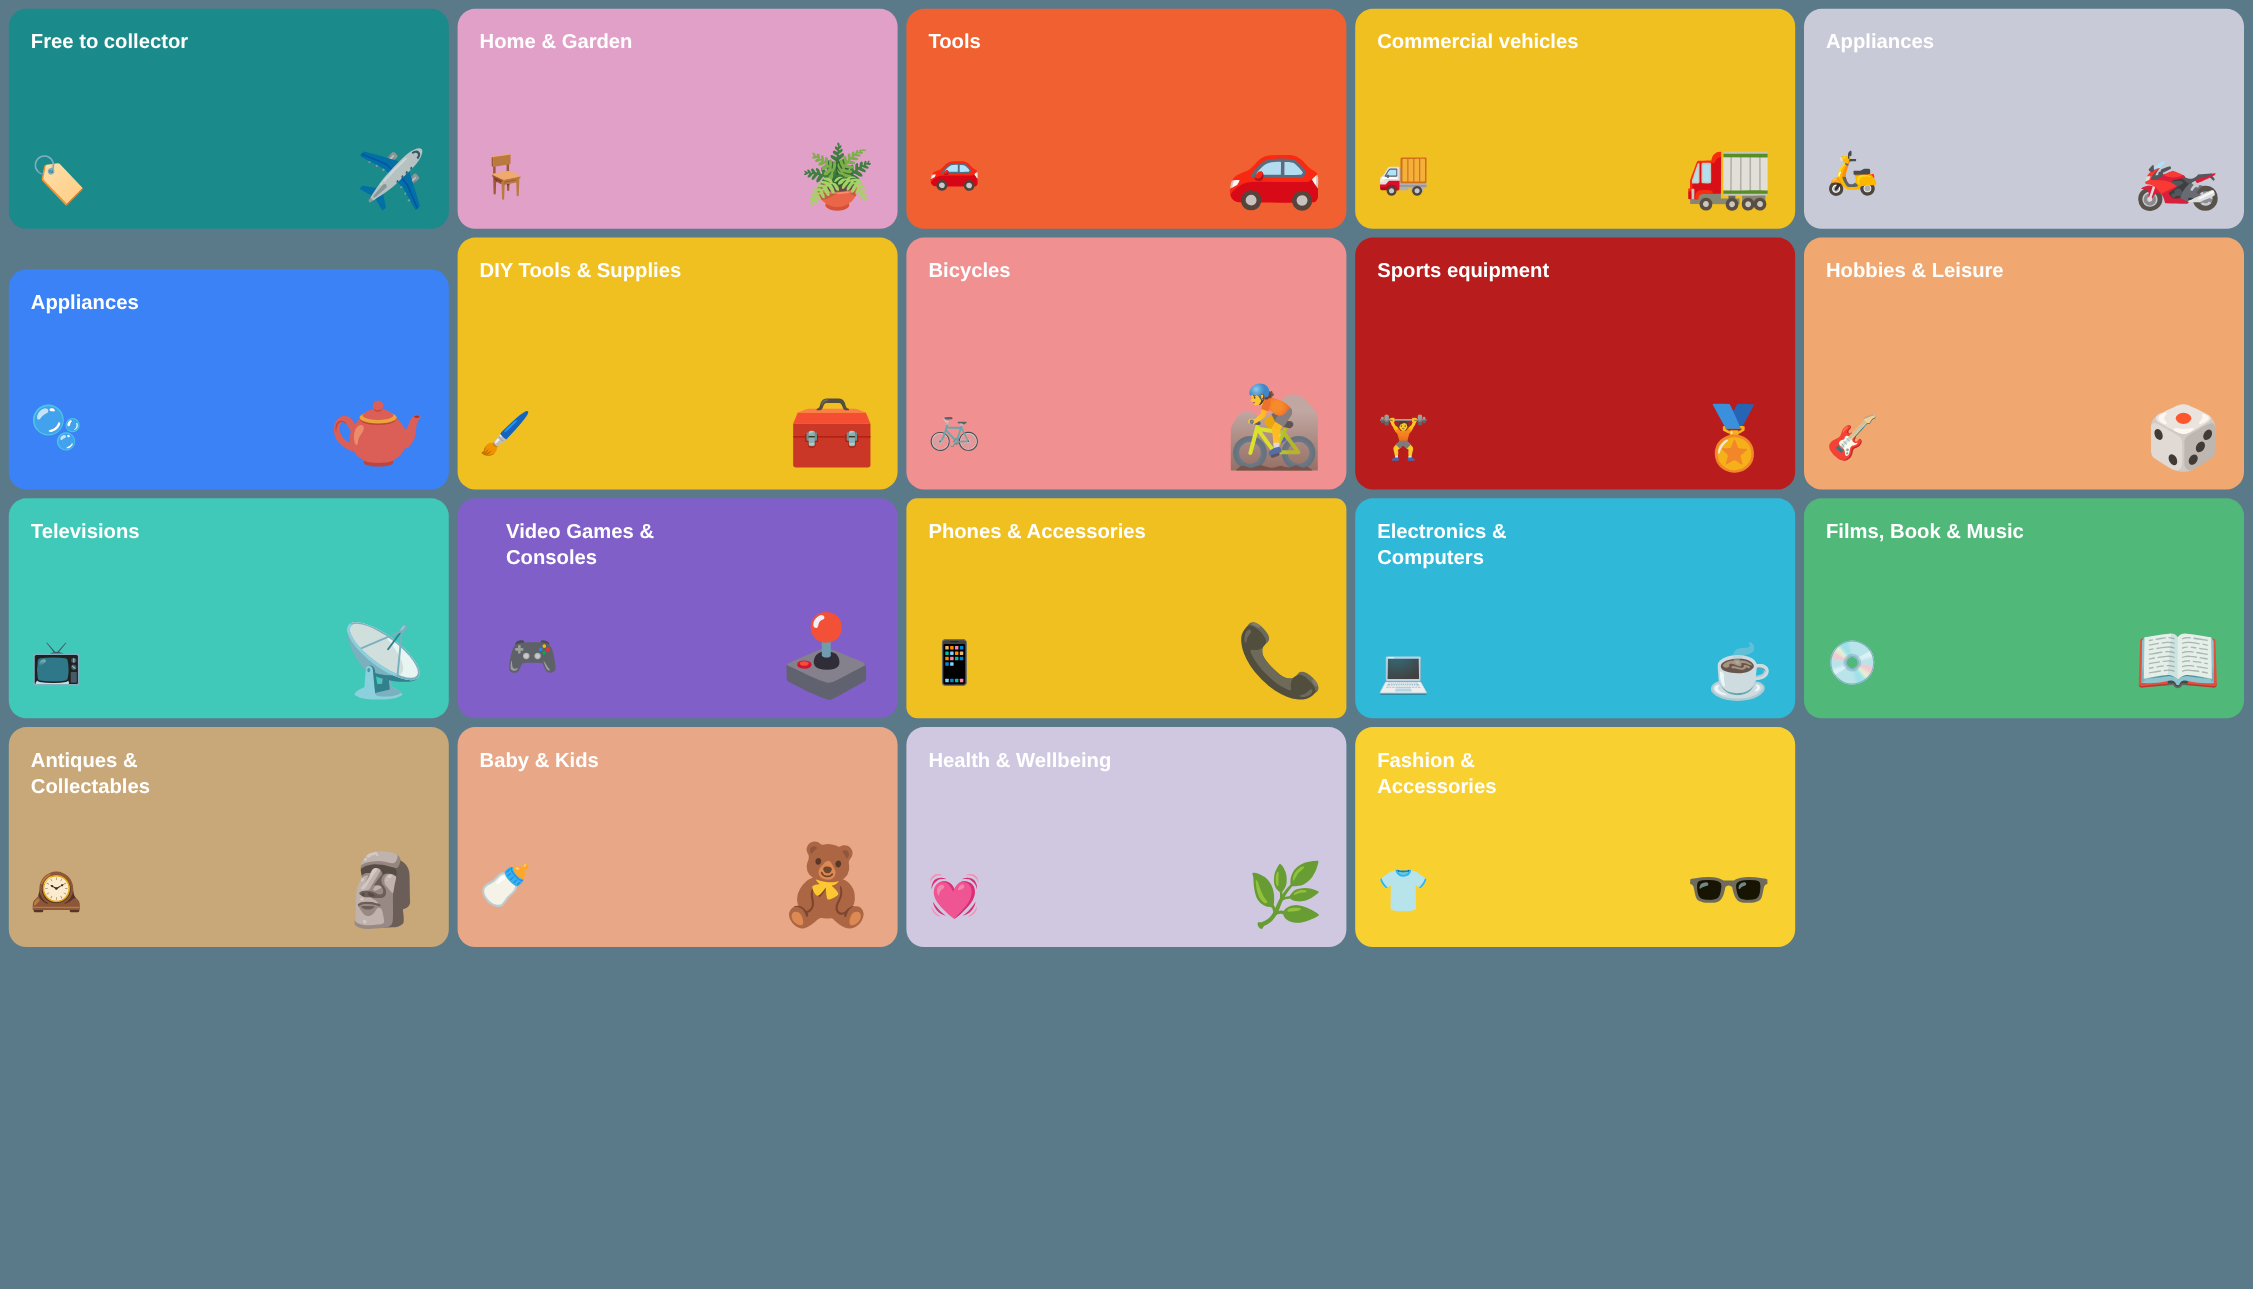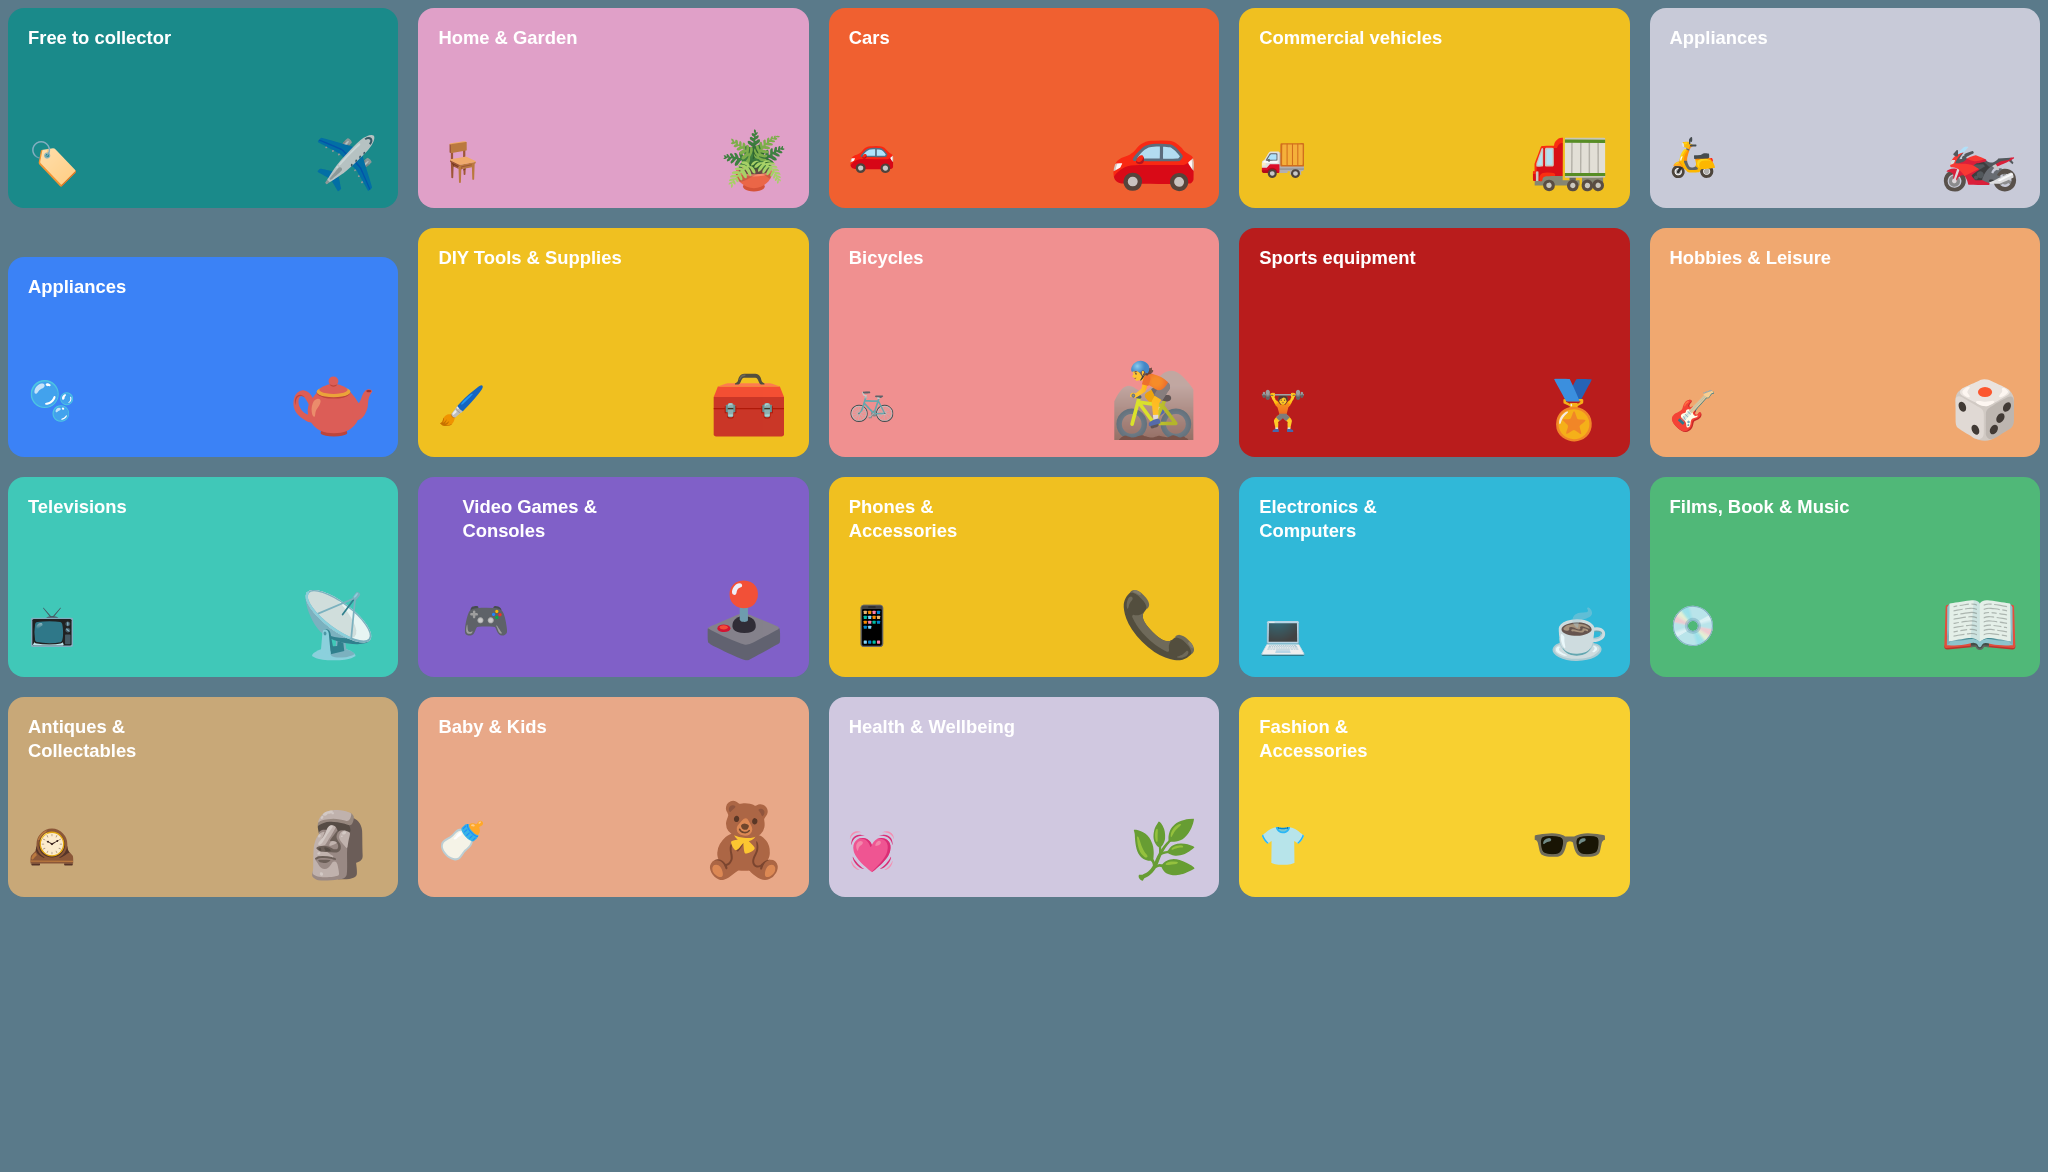--- a/index.html
+++ b/index.html
@@ -4,21 +4,21 @@
   <style>
     * { margin: 0; padding: 0; box-sizing: border-box; }
     body {
       background: #5a7a8a;
       font-family: 'Arial', sans-serif;
       padding: 8px;
     }
     .grid {
       display: grid;
       grid-template-columns: repeat(5, 1fr);
-      gap: 20px;
+      gap: 8px;
     }
     .card {
       border-radius: 16px;
       padding: 18px 20px 14px 20px;
       position: relative;
       overflow: hidden;
       min-height: 200px;
       cursor: pointer;
       display: flex;
       flex-direction: column;
@@ -49,21 +49,21 @@
 
   <div class="card" style="background:#e0a0c8; min-height:200px;">
     <div class="card-title">Home &amp; Garden</div>
     <div style="display:flex;gap:14px;align-items:center;z-index:2;position:relative;margin-top:auto;">
       <span style="font-size:2.4rem;">🪑</span>
       <span style="font-size:3.5rem;margin-left:auto;opacity:0.9;">🪴</span>
     </div>
   </div>
 
   <div class="card" style="background:#f06030; min-height:200px;">
-    <div class="card-title">Cars</div>
+    <div class="card-title">Tools</div>
     <div style="display:flex;gap:14px;align-items:center;z-index:2;position:relative;margin-top:auto;">
       <span style="font-size:2.4rem;">🚗</span>
       <span style="font-size:4.5rem;margin-left:auto;opacity:0.95;">🚗</span>
     </div>
   </div>
 
   <div class="card" style="background:#f0c020; min-height:200px;">
     <div class="card-title">Commercial vehicles</div>
     <div style="display:flex;gap:14px;align-items:center;z-index:2;position:relative;margin-top:auto;">
       <span style="font-size:2.4rem;">🚚</span>
@@ -129,21 +129,21 @@
   </div>
 
   <div class="card" style="background:#8060c8; min-height:200px;padding-left:44px;">
     <div class="card-title">Video Games &amp; Consoles</div>
     <div style="display:flex;gap:14px;align-items:center;z-index:2;position:relative;margin-top:auto;">
       <span style="font-size:2.4rem;">🎮</span>
       <span style="font-size:4.5rem;margin-left:auto;opacity:0.9;">🕹️</span>
     </div>
   </div>
 
-  <div class="card" style="background:#f0c020; min-height:200px;">
+  <div class="card" style="background:#f0c020; min-height:200px;border-radius:10px;">
     <div class="card-title">Phones &amp; Accessories</div>
     <div style="display:flex;gap:14px;align-items:center;z-index:2;position:relative;margin-top:auto;">
       <span style="font-size:2.4rem;">📱</span>
       <span style="font-size:4rem;margin-left:auto;opacity:0.9;">📞</span>
     </div>
   </div>
 
   <div class="card" style="background:#30b8d8; min-height:200px;">
     <div class="card-title">Electronics &amp; Computers</div>
     <div style="display:flex;gap:14px;align-items:center;z-index:2;position:relative;margin-top:auto;">

